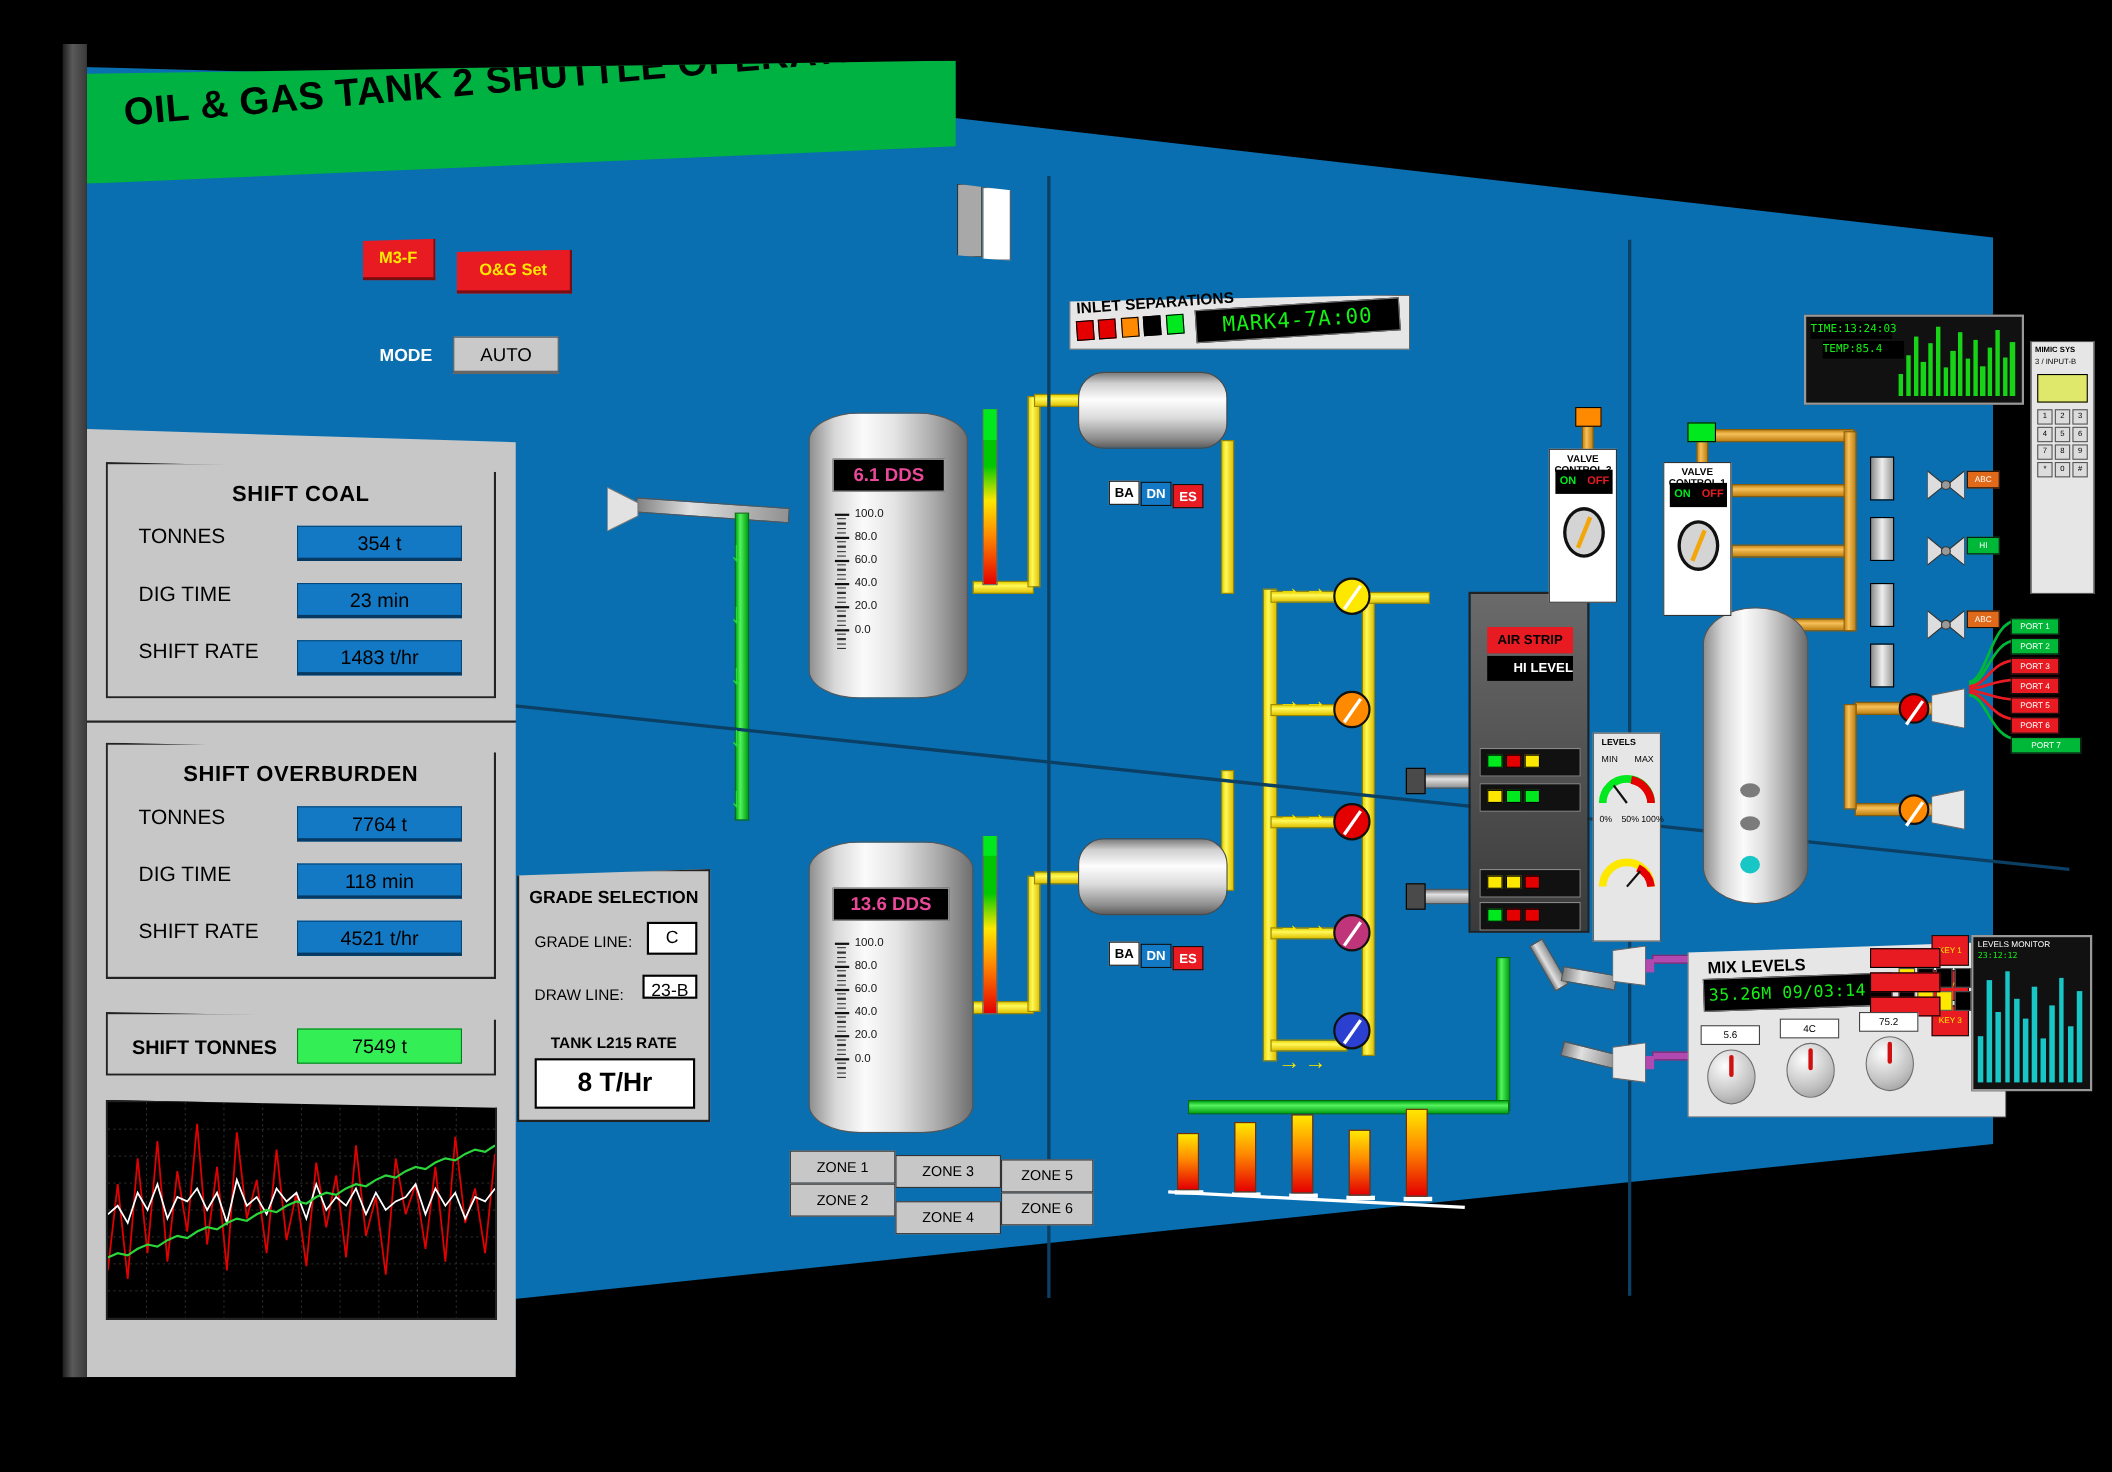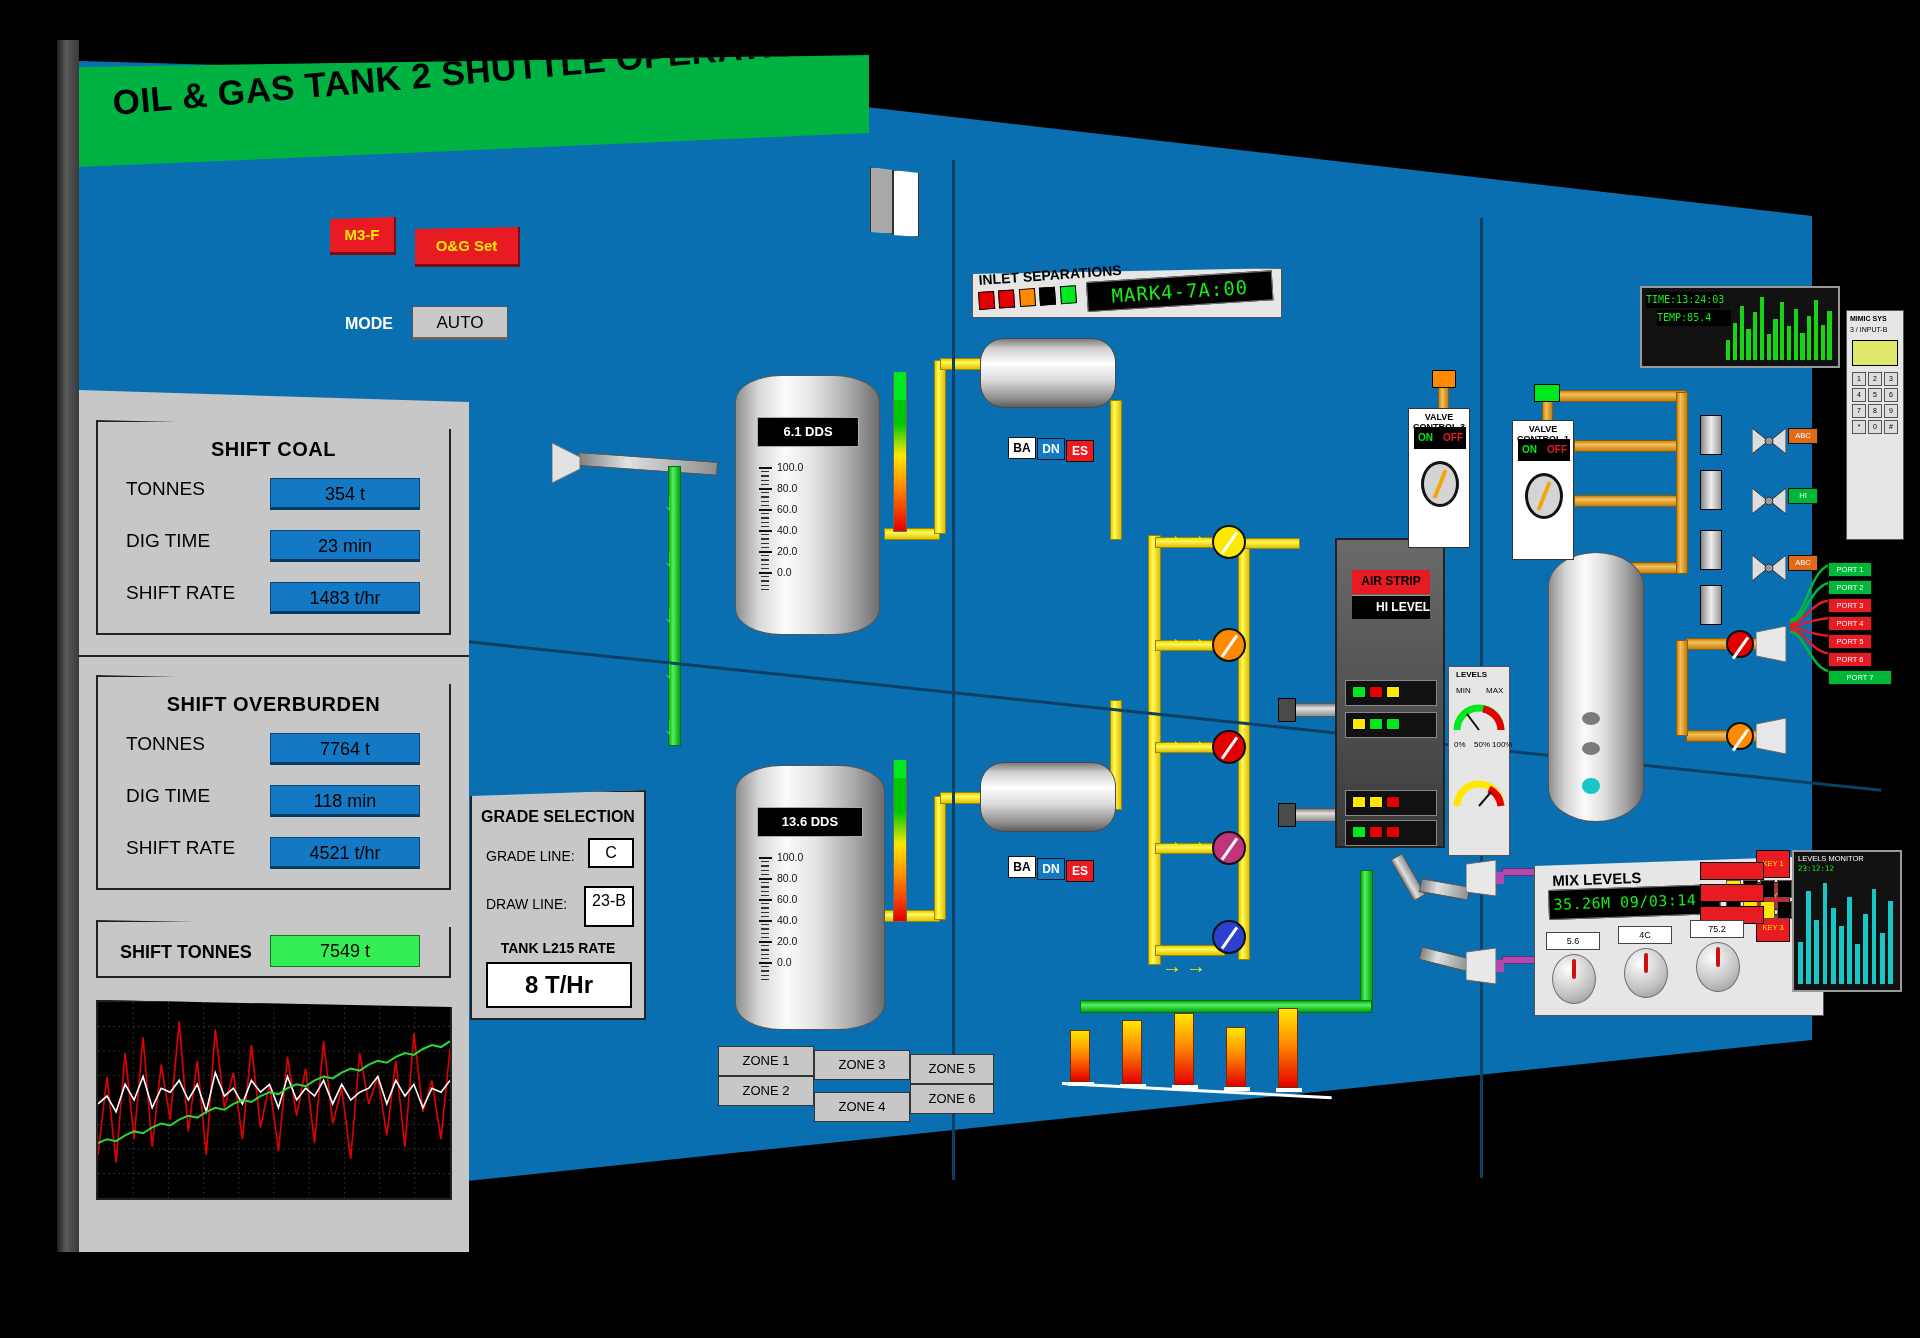--- a/index.html
+++ b/index.html
@@ -121,21 +121,21 @@
   .rate-val{ position:absolute; left:14px; top:170px; width:146px; height:46px;
      background:#fff; border:2px solid #000; text-align:center; line-height:42px;
      font-size:24px; font-weight:bold;}
 
   
   .tank{ position:absolute; z-index:5; }
   .tank-body{ position:absolute; left:0; top:0; width:100%; height:100%;
      background:linear-gradient(90deg,#8e8e8e 0%,#d8d8d8 16%,#fbfbfb 34%,#e4e4e4 54%,#a8a8a8 80%,#6f6f6f 100%);
      border-radius:46px/26px; border:1px solid #555;}
   .tank-disp{ position:absolute; background:#000; border:1px solid #aaa;
-     color:#ffffff; font-size:13px; font-weight:bold; text-align:center;}
+     color:#ec4899; font-size:17px; font-weight:bold; text-align:center;}
   .tick-col{ position:absolute; font-size:9px; color:#111; }
   .tick-row{ position:relative; height:21px; }
   .tick-row b{ position:absolute; left:0; top:8px; width:13px; height:1.6px; background:#111;}
   .tick-row i{ position:absolute; left:18px; top:2px; font-style:normal; font-size:10.5px;}
   .tick-minor{ position:absolute; left:2px; width:8px; height:1.2px; background:#333;}
 
   
   .vgauge{ position:absolute; width:14px; z-index:5; border:1px solid #666;
     background:linear-gradient(180deg,#00c800 0%,#00c800 32%,#ffe800 52%,#ff8a00 72%,#e40000 100%);}
   .vg-fill{ position:absolute; left:0; width:100%; background:#00e81e;}
@@ -333,21 +333,21 @@
         <polyline points="0.0,101.9 9.0,94.1 18.1,109.8 27.1,82.3 36.1,98.0 45.1,74.5 54.2,105.8 63.2,86.2 72.2,90.2 81.2,78.4 90.3,98.0 99.3,82.3 108.3,109.8 117.3,70.6 126.4,94.1 135.4,86.2 144.4,101.9 153.4,78.4 162.5,90.2 171.5,82.3 180.5,105.8 189.5,74.5 198.6,98.0 207.6,86.2 216.6,94.1 225.6,78.4 234.7,101.9 243.7,82.3 252.7,98.0 261.7,90.2 270.8,86.2 279.8,74.5 288.8,101.9 297.8,78.4 306.9,94.1 315.9,82.3 324.9,105.8 333.9,86.2 343.0,90.2 352.0,78.4" fill="none" stroke="#ffffff" stroke-width="1.6"></polyline>
         <polyline points="0.0,141.1 9.0,137.2 18.1,139.2 27.1,133.3 36.1,129.4 45.1,131.3 54.2,125.4 63.2,121.5 72.2,123.5 81.2,117.6 90.3,113.7 99.3,115.6 108.3,109.8 117.3,105.8 126.4,107.8 135.4,101.9 144.4,98.0 153.4,100.0 162.5,94.1 171.5,90.2 180.5,92.1 189.5,86.2 198.6,82.3 207.6,84.3 216.6,78.4 225.6,74.5 234.7,76.4 243.7,70.6 252.7,66.6 261.7,68.6 270.8,62.7 279.8,58.8 288.8,60.8 297.8,54.9 306.9,51.0 315.9,52.9 324.9,47.0 333.9,43.1 343.0,45.1 352.0,39.2" fill="none" stroke="#2ad63a" stroke-width="2"></polyline>
       </svg>
   </div>
 
   <div class="grade">
     <div class="grade-title">GRADE SELECTION</div>
     <div class="grow" style="left:14px;top:56px;">GRADE LINE:</div>
     <div class="gfield" style="left:116px;top:46px;width:46px;height:30px;line-height:26px;">C</div>
     <div class="grow" style="left:14px;top:104px;">DRAW LINE:</div>
-    <div class="gfield" style="left:112px;top:94px;width:50px;height:41px;line-height:26px;">23-B</div>
+    <div class="gfield" style="left:112px;top:94px;width:50px;height:22px;line-height:26px;">23-B</div>
     <div class="rate-title">TANK L215 RATE</div>
     <div class="rate-val">8 T/Hr</div>
   </div>
 
   <div class="tank" style="left:735px;top:375px;width:145px;height:260px;">
     <div class="tank-body"></div>
     <div class="tank-disp" style="left:22px;top:42px;width:102px;height:30px;line-height:28px;">6.1 DDS</div>
     <div class="tick-col" style="left:24px;top:84px;">
       <div class="tick-row">
           <b></b>

